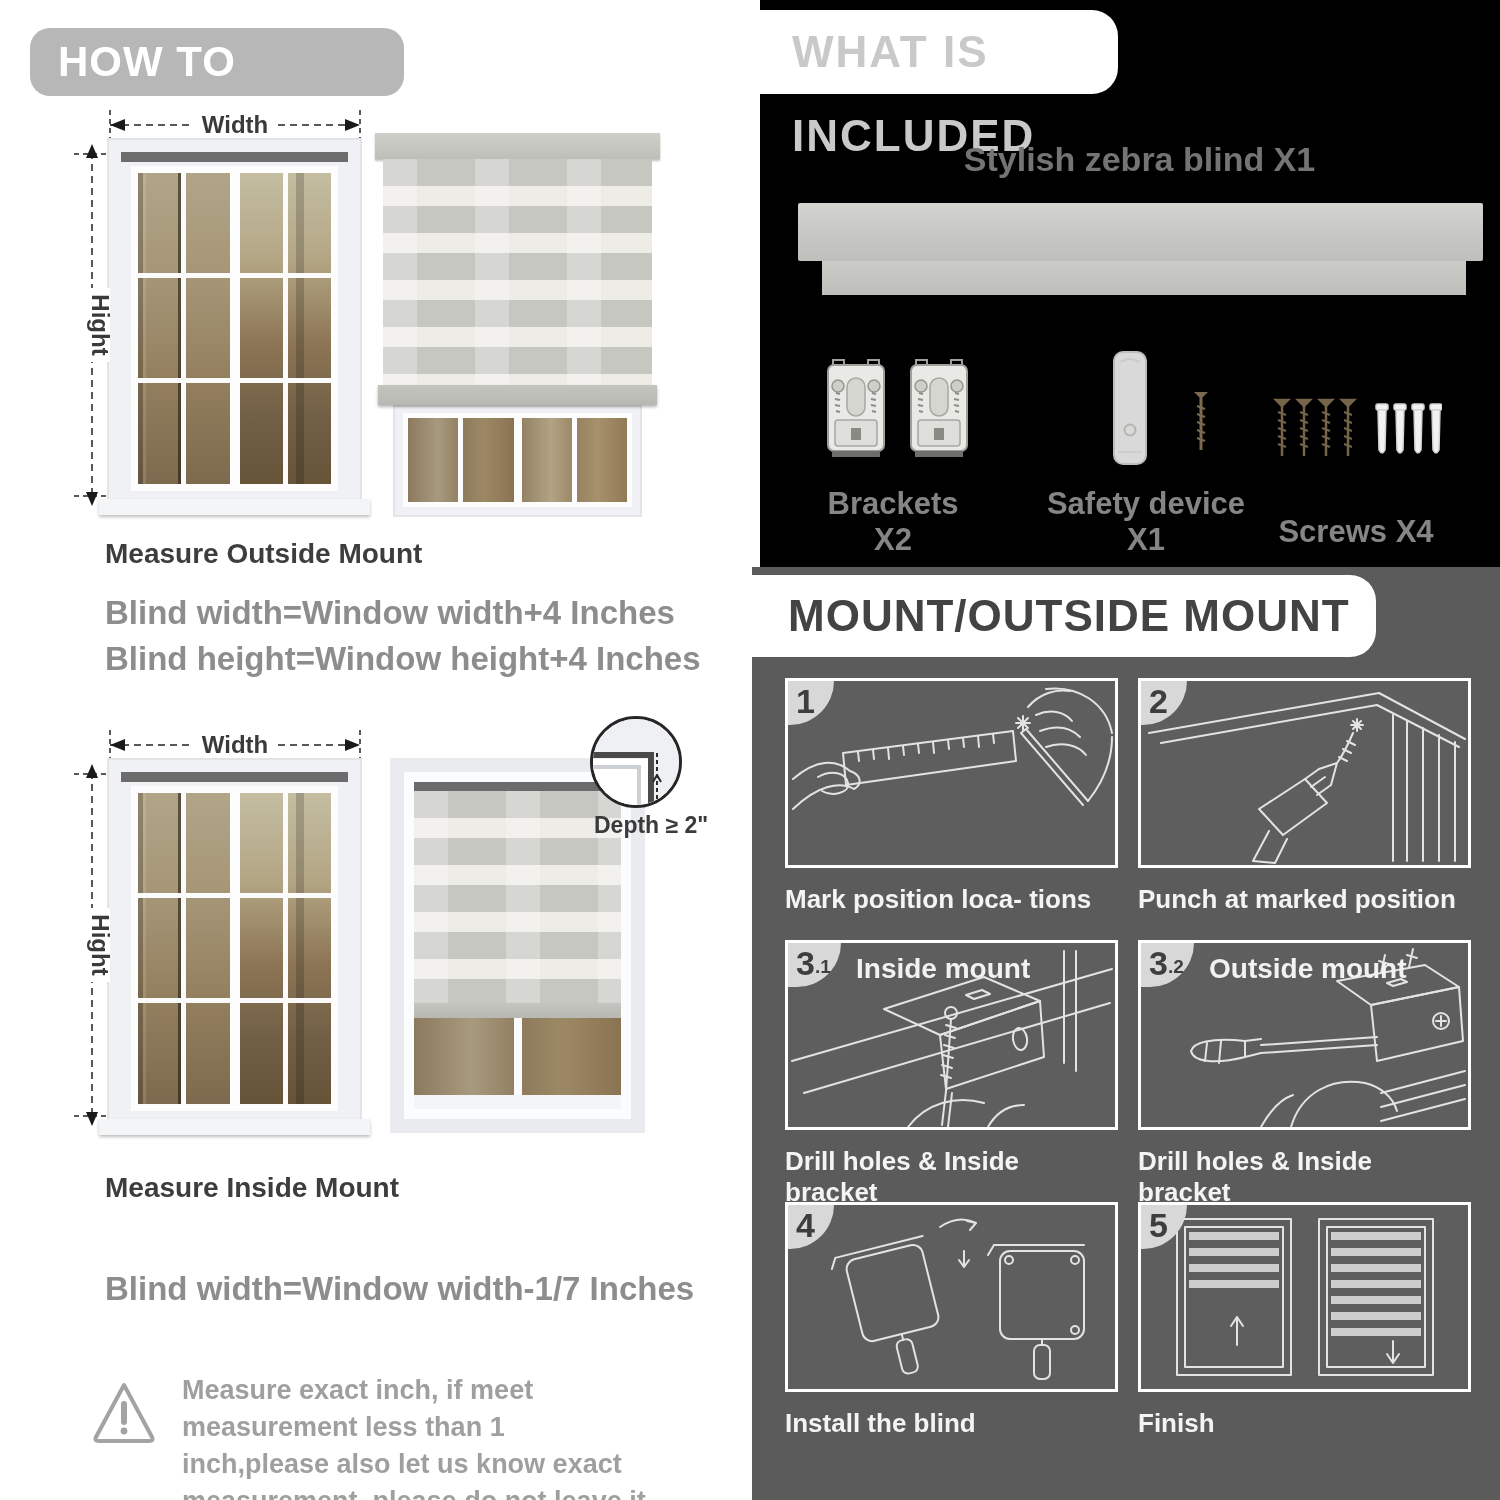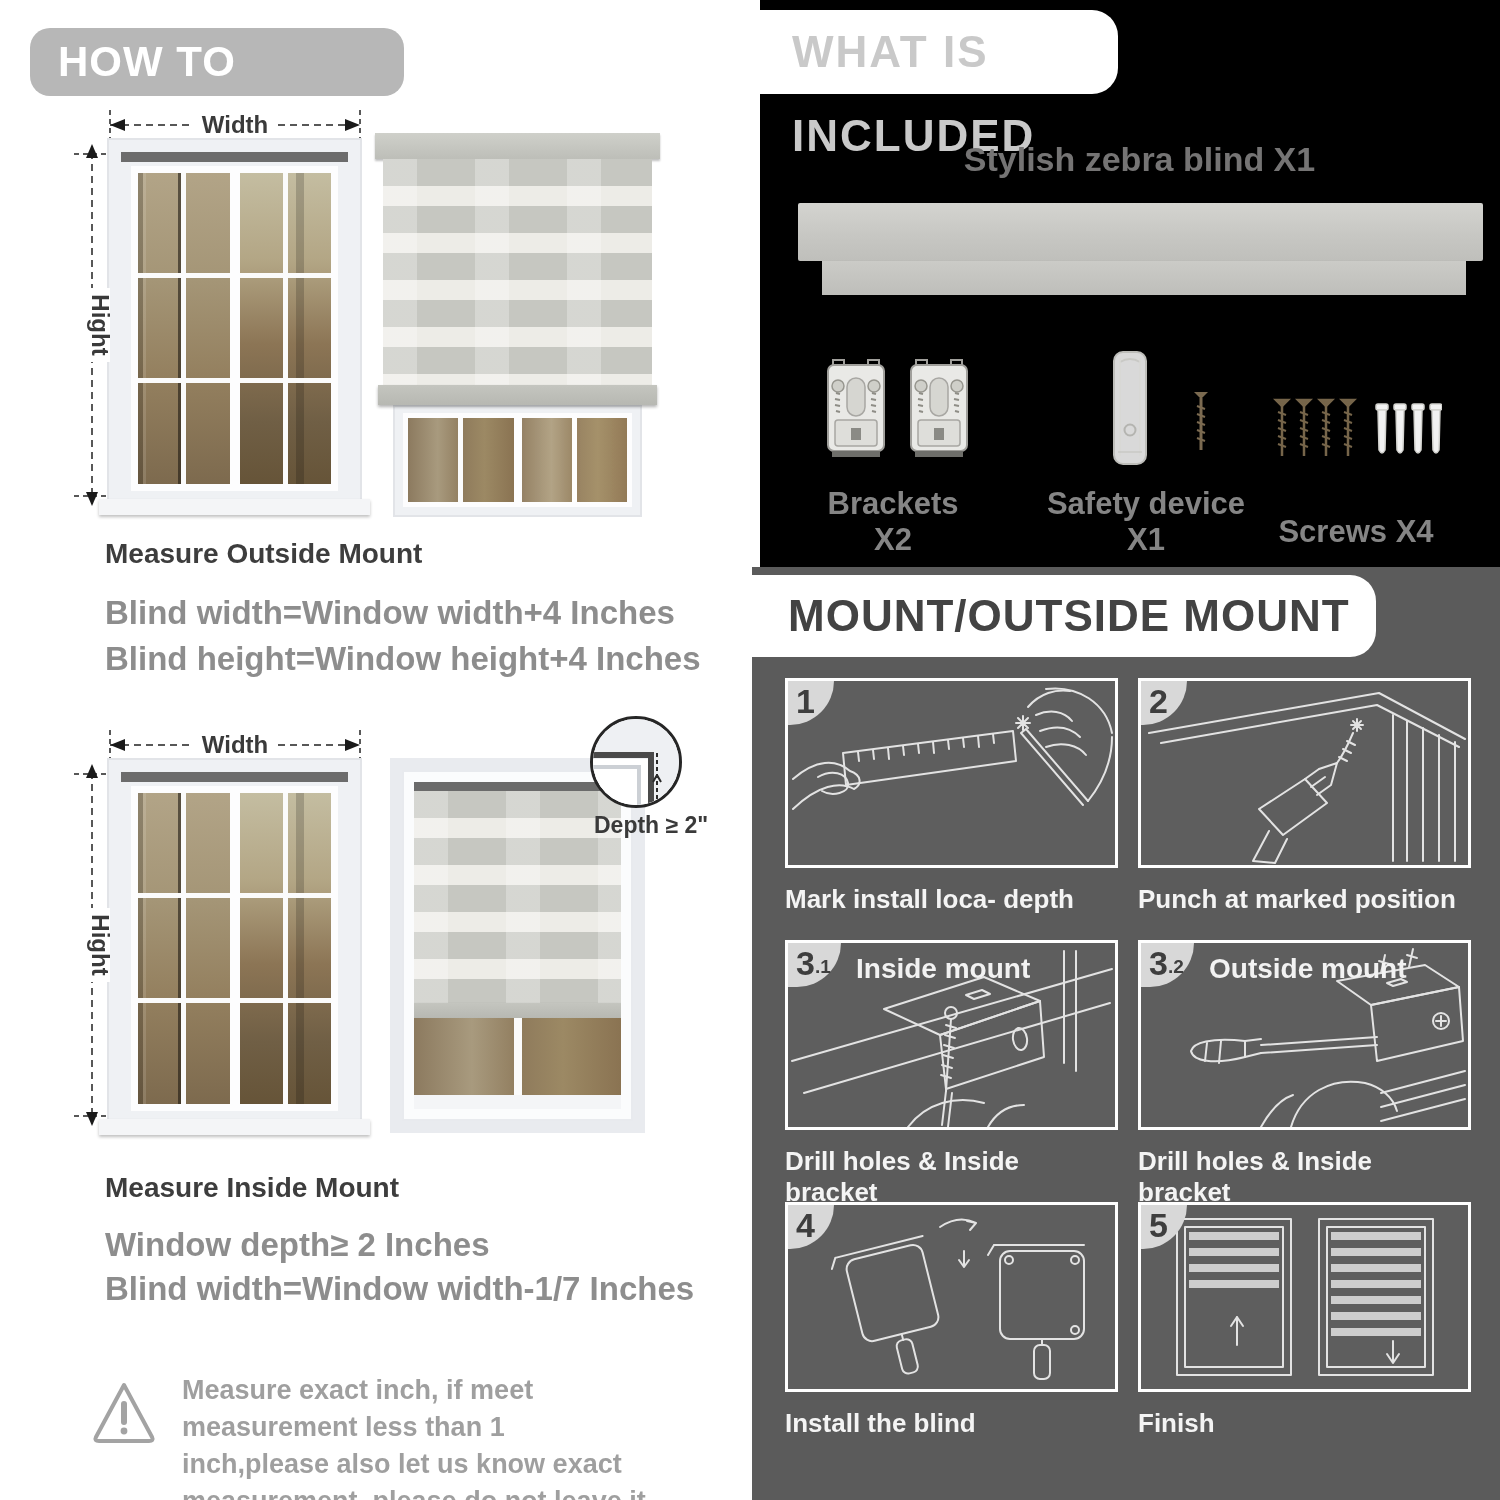--- a/index.html
+++ b/index.html
@@ -184,21 +184,20 @@
       <rect x="0" y="40" width="56" height="46" fill="#ffffff"></rect>
       <path d="M0,36 H58 V86" stroke="#4a4a4a" stroke-width="6" fill="none"></path>
       <path d="M0,48 H46 V86" stroke="#ccd0d5" stroke-width="4" fill="none"></path>
       <path d="M64,34 V80" stroke="#2a2a2a" stroke-width="2" stroke-dasharray="4 3" fill="none"></path>
       <path d="M64,56 l-4,7 M64,56 l4,7" stroke="#2a2a2a" stroke-width="2" fill="none"></path>
     </svg>
   </div>
   <div class="abs dim-label" style="left:594px; top:812px;">Depth ≥ 2"</div>
 
   <div class="abs sec-title" style="left:105px; top:1172px;">Measure Inside Mount</div>
-  <div class="abs sec-line" style="left:105px; top:1226px;">Window depth≥ 2 Inches</div>
   <div class="abs sec-line" style="left:105px; top:1270px;">Blind width=Window width-1/7 Inches</div>
 
   <svg class="abs" style="left:90px; top:1378px;" width="68" height="68">
     <path d="M34,7 L62,59 Q64,63 59,63 H9 Q4,63 6,59 Z" stroke="#a3a3a3" stroke-width="4" fill="none" stroke-linejoin="round"></path>
     <path d="M34,26 V44" stroke="#a3a3a3" stroke-width="6" stroke-linecap="round"></path>
     <circle cx="34" cy="53" r="3.4" fill="#a3a3a3"></circle>
   </svg>
   <div class="abs warn-text" style="left:182px; top:1372px; width:472px;">Measure exact inch, if meet measurement less than 1 inch,please also let us know exact measurement, please do not leave it</div>
 
   <div class="abs panel-light" style="left:752px; top:0; width:748px; height:567px;">
@@ -310,21 +309,21 @@
           <path d="M258,8 C290,4 318,22 324,52 M240,26 C252,12 268,8 282,10"></path>
           <path d="M248,34 C262,28 276,30 284,40 M252,50 C268,44 282,46 292,56 M258,66 C274,60 290,64 298,74"></path>
           <path d="M300,120 C316,100 324,80 324,56"></path>
         </svg>
         <span class="badge">
           <span class="bn">1</span>
             <span class="bs"></span>
         </span>
         <div class="tile-title"></div>
       </div>
-      <div class="caption">Mark install loca- depth</div>
+      <div class="caption">Mark position loca- tions</div>
     </div>
 
     <div class="cell" style="left:386px; top:111px;">
       <div class="tile">
         <svg class="art" viewBox="0 0 327 184">
           <path d="M8,52 L238,12 L324,58 M20,62 L236,24 L318,66"></path>
           <path d="M252,34 V180 M266,40 V180 M282,47 V180 M298,54 V180 M314,61 V180"></path>
           <path d="M118,128 L164,98 L186,122 L142,154 Z"></path>
           <path d="M128,150 L112,180 M146,158 L134,182 M112,180 L134,182"></path>
           <path d="M164,98 L178,88 M170,106 L184,96 M176,114 L190,104 M178,88 L196,82 L190,104"></path>

